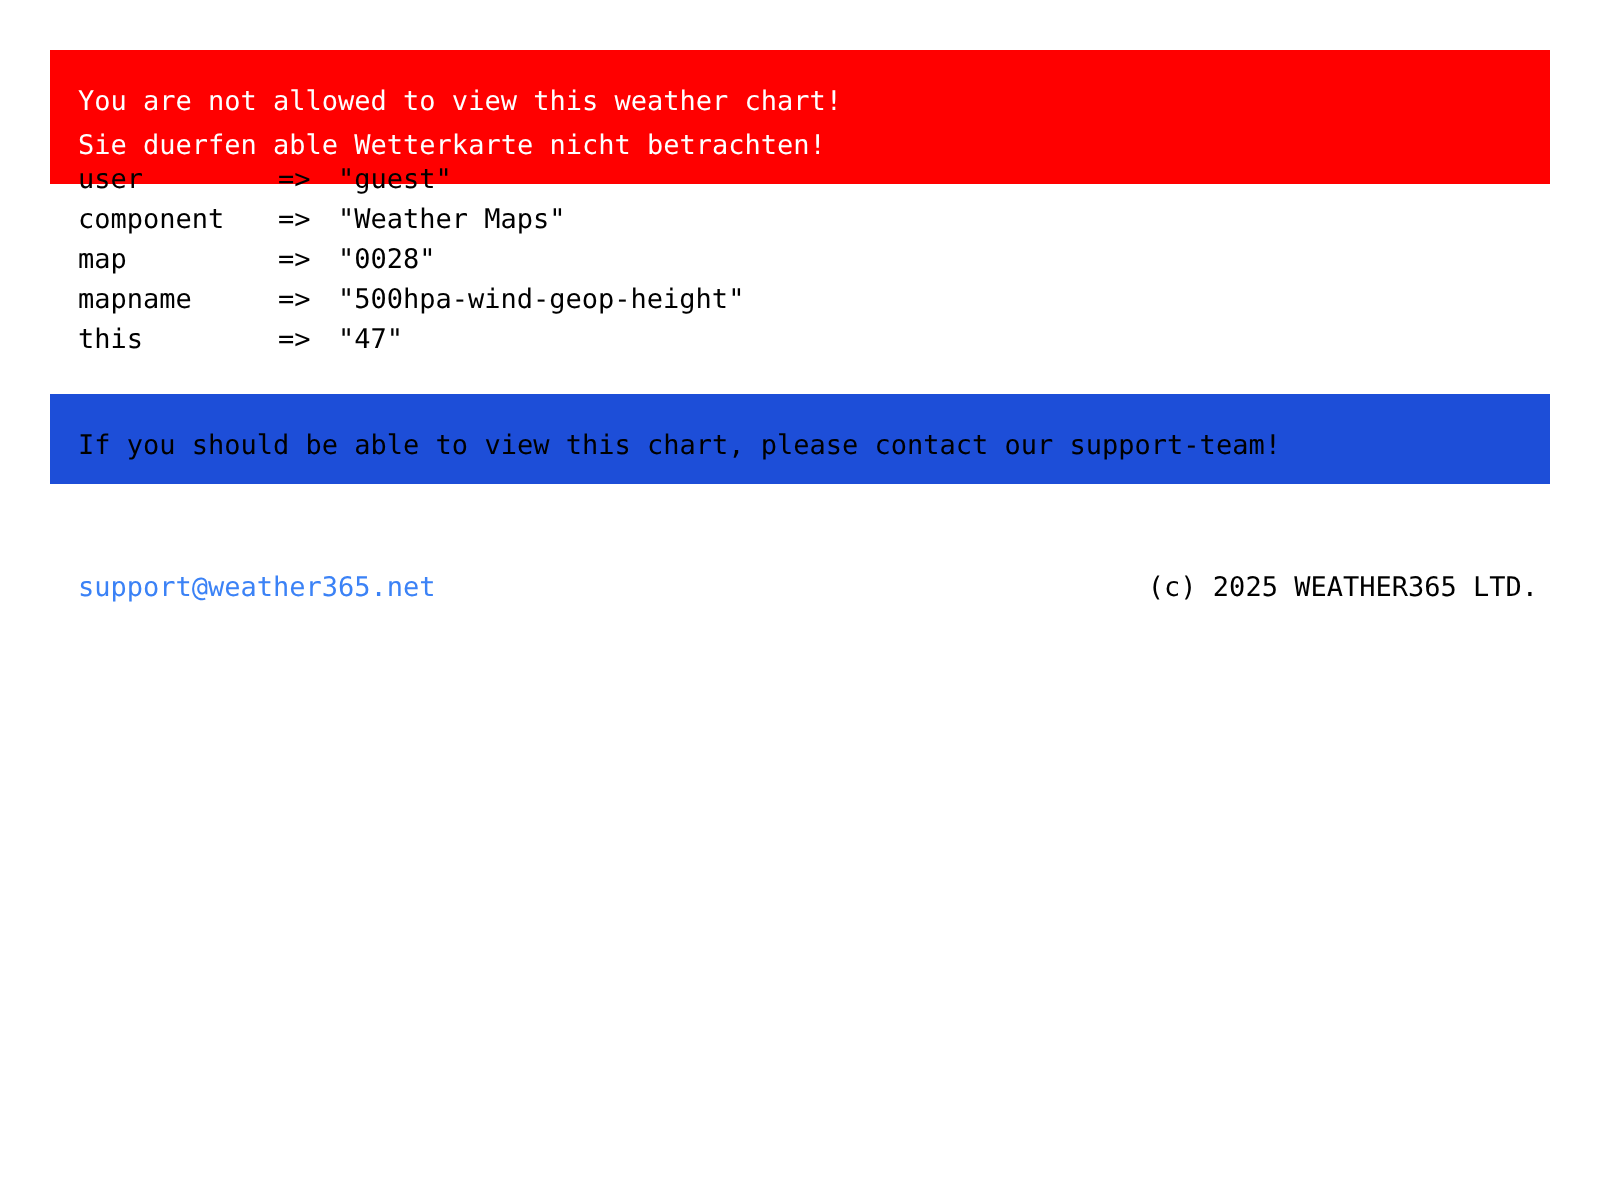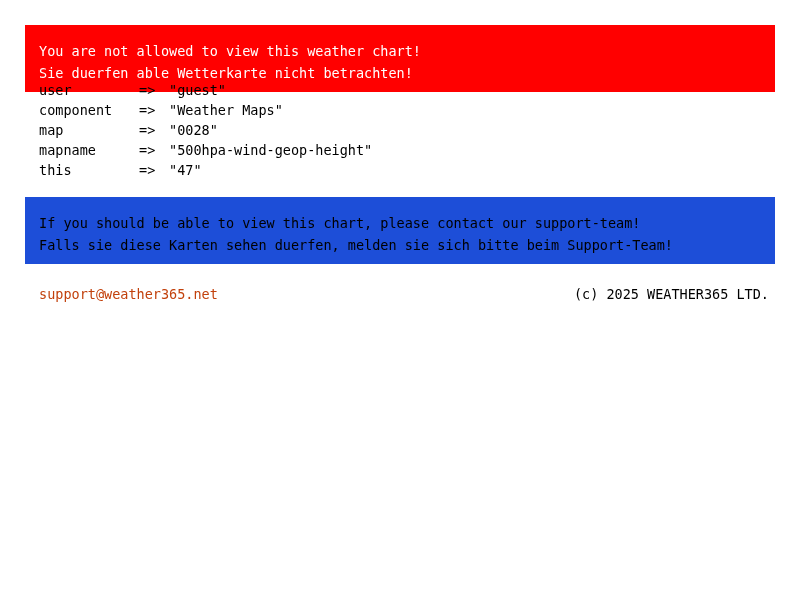--- a/index.html
+++ b/index.html
@@ -71,21 +71,21 @@
     left: 39px;
     top: 250px;
     width: 730px;
   }
   .footer-inner {
     display: flex;
     justify-content: space-between;
     align-items: baseline;
   }
   .footer-mail {
-    color: #c2410c;
+    color: #3b82f6;
     text-decoration: none;
   }
   .footer-copy {
     white-space: pre;
     margin-top: 36px;
   }
 </style>
 </head>
 <body>
 
@@ -123,21 +123,20 @@
         <td class="p-key">this</td>
         <td class="p-arrow">=&gt;</td>
         <td class="p-val">"47"</td>
       </tr>
     </tbody>
       </table>
   </div>
 
   <div class="banner banner-info">
     <span class="banner-line">If you should be able to view this chart, please contact our support-team!</span>
-    <span class="banner-line">Falls sie diese Karten sehen duerfen, melden sie sich bitte beim Support-Team!</span>
   </div>
 
   <div class="footer">
     <div class="footer-inner">
       <a class="footer-mail" href="#">support@weather365.net</a>
       <span class="footer-copy">(c) 2025 WEATHER365 LTD.</span>
     </div>
   </div>
 
 </div>

